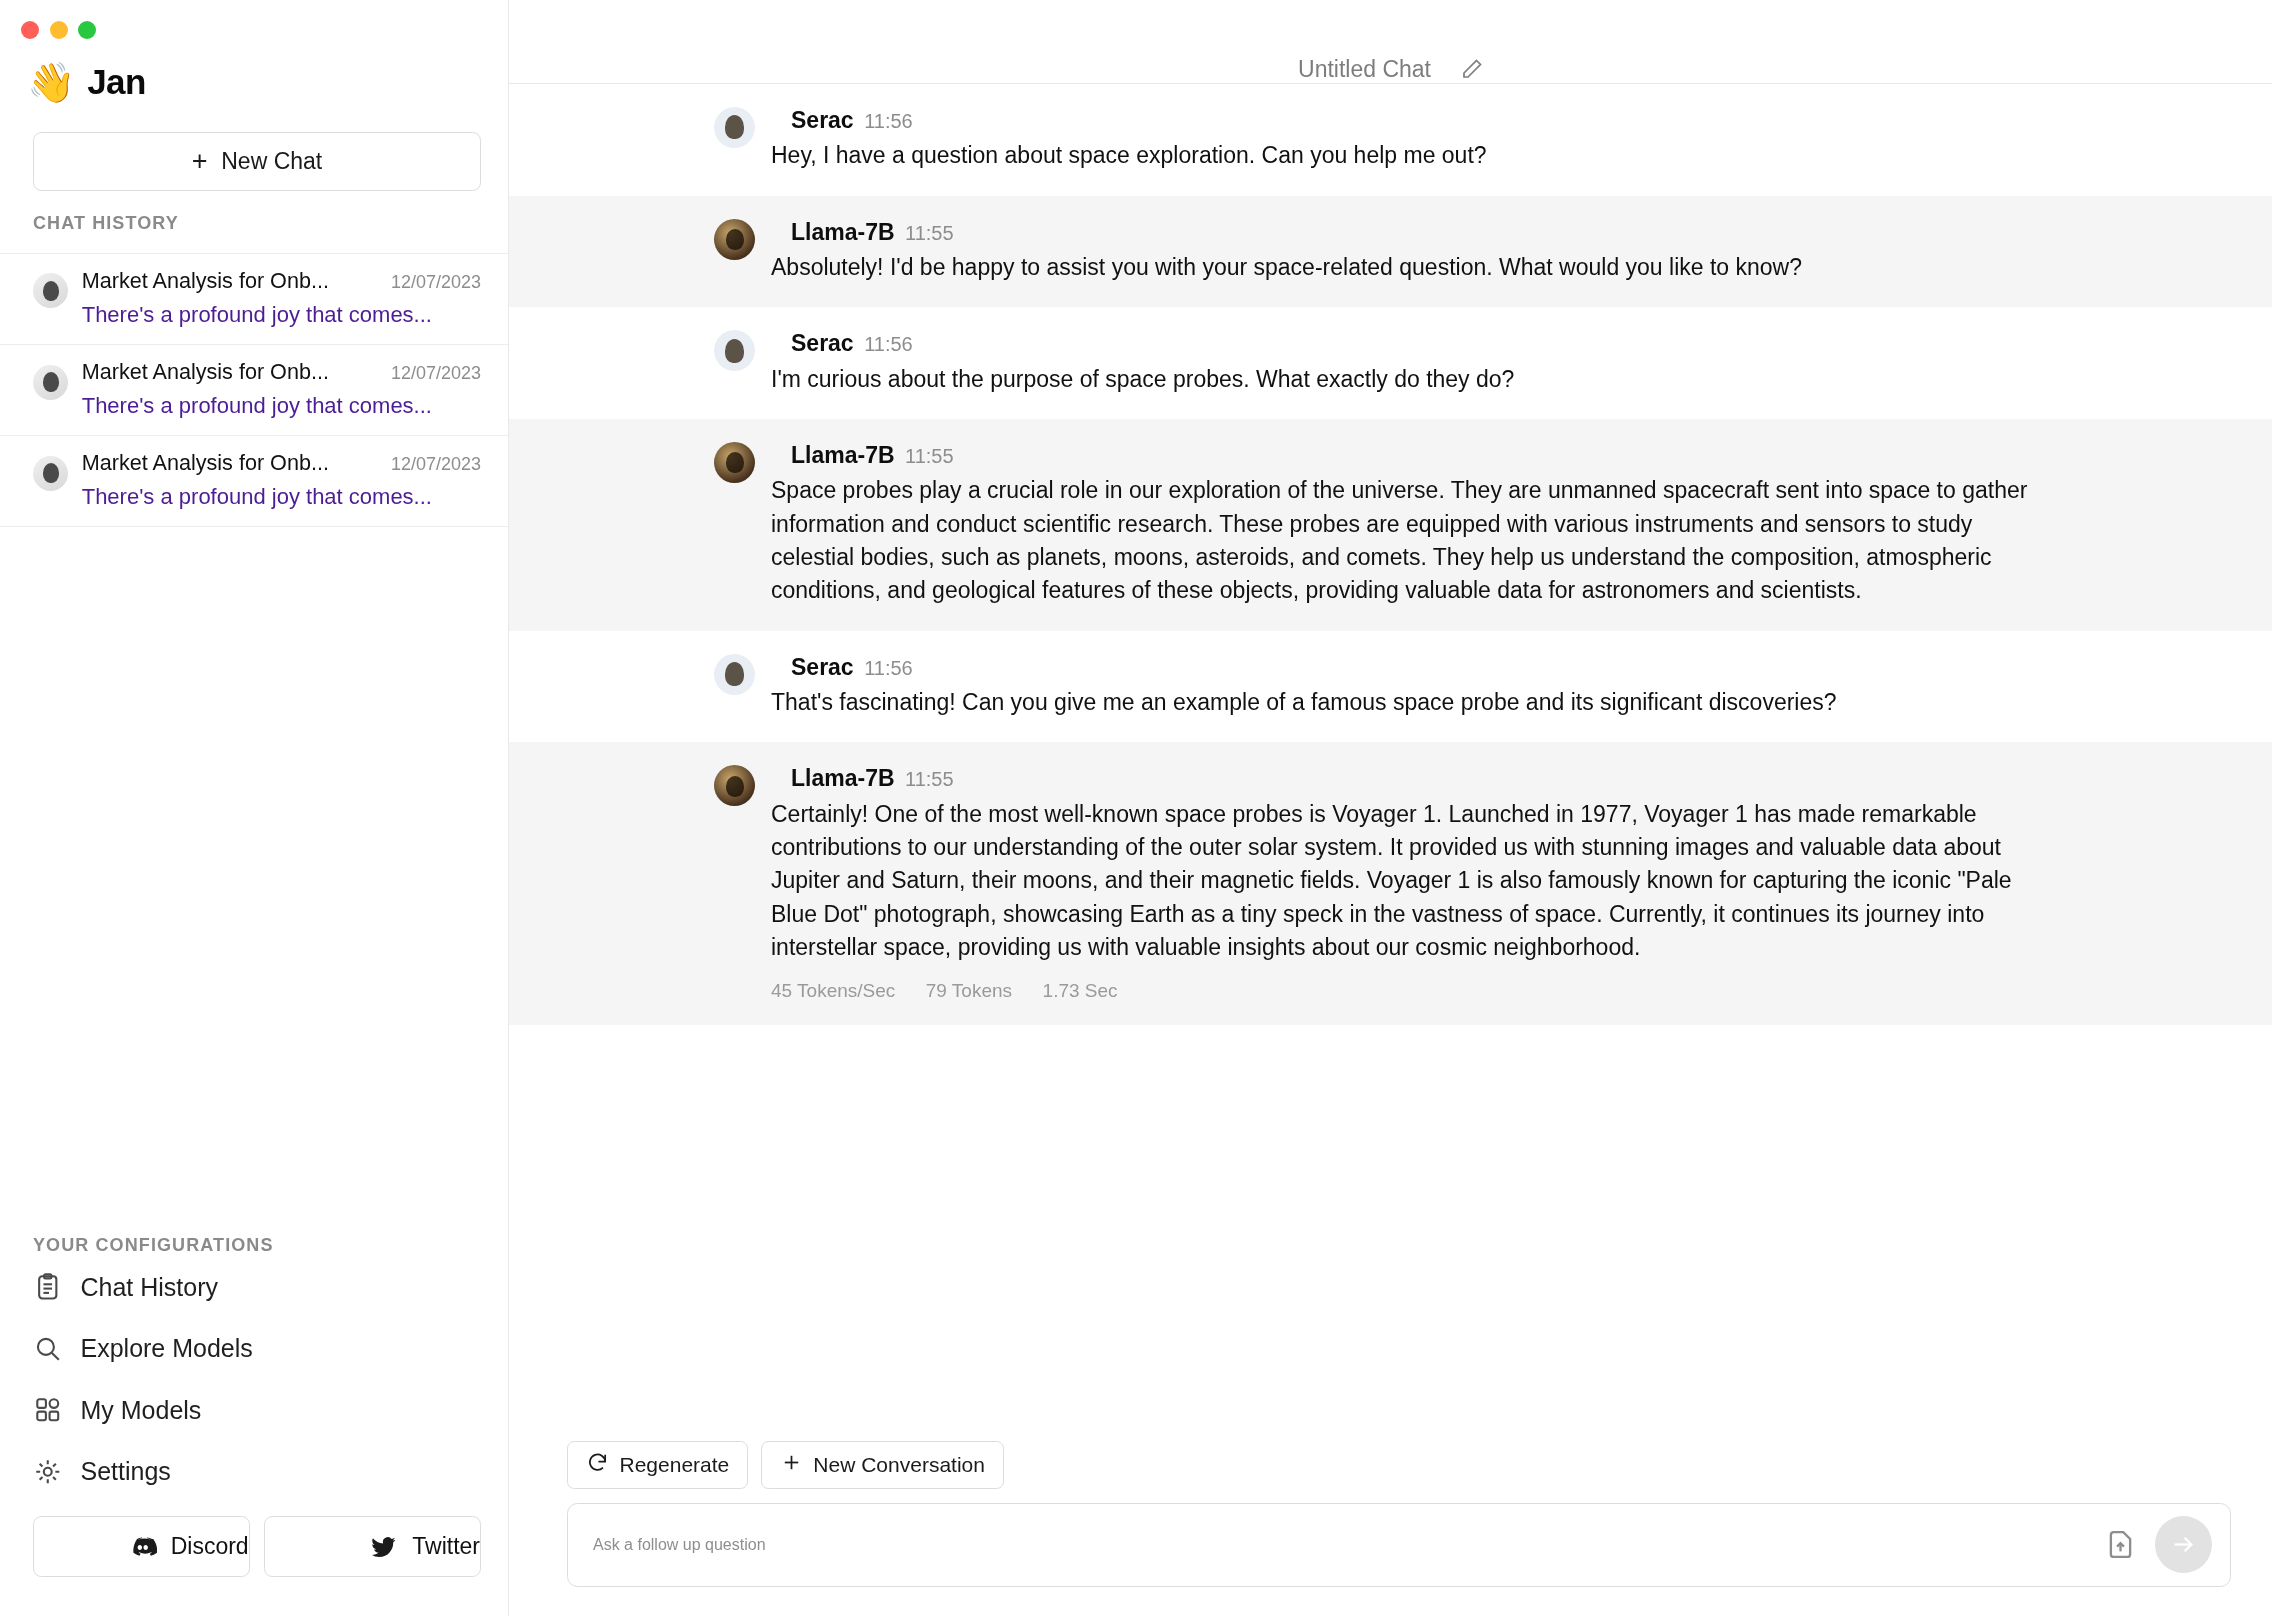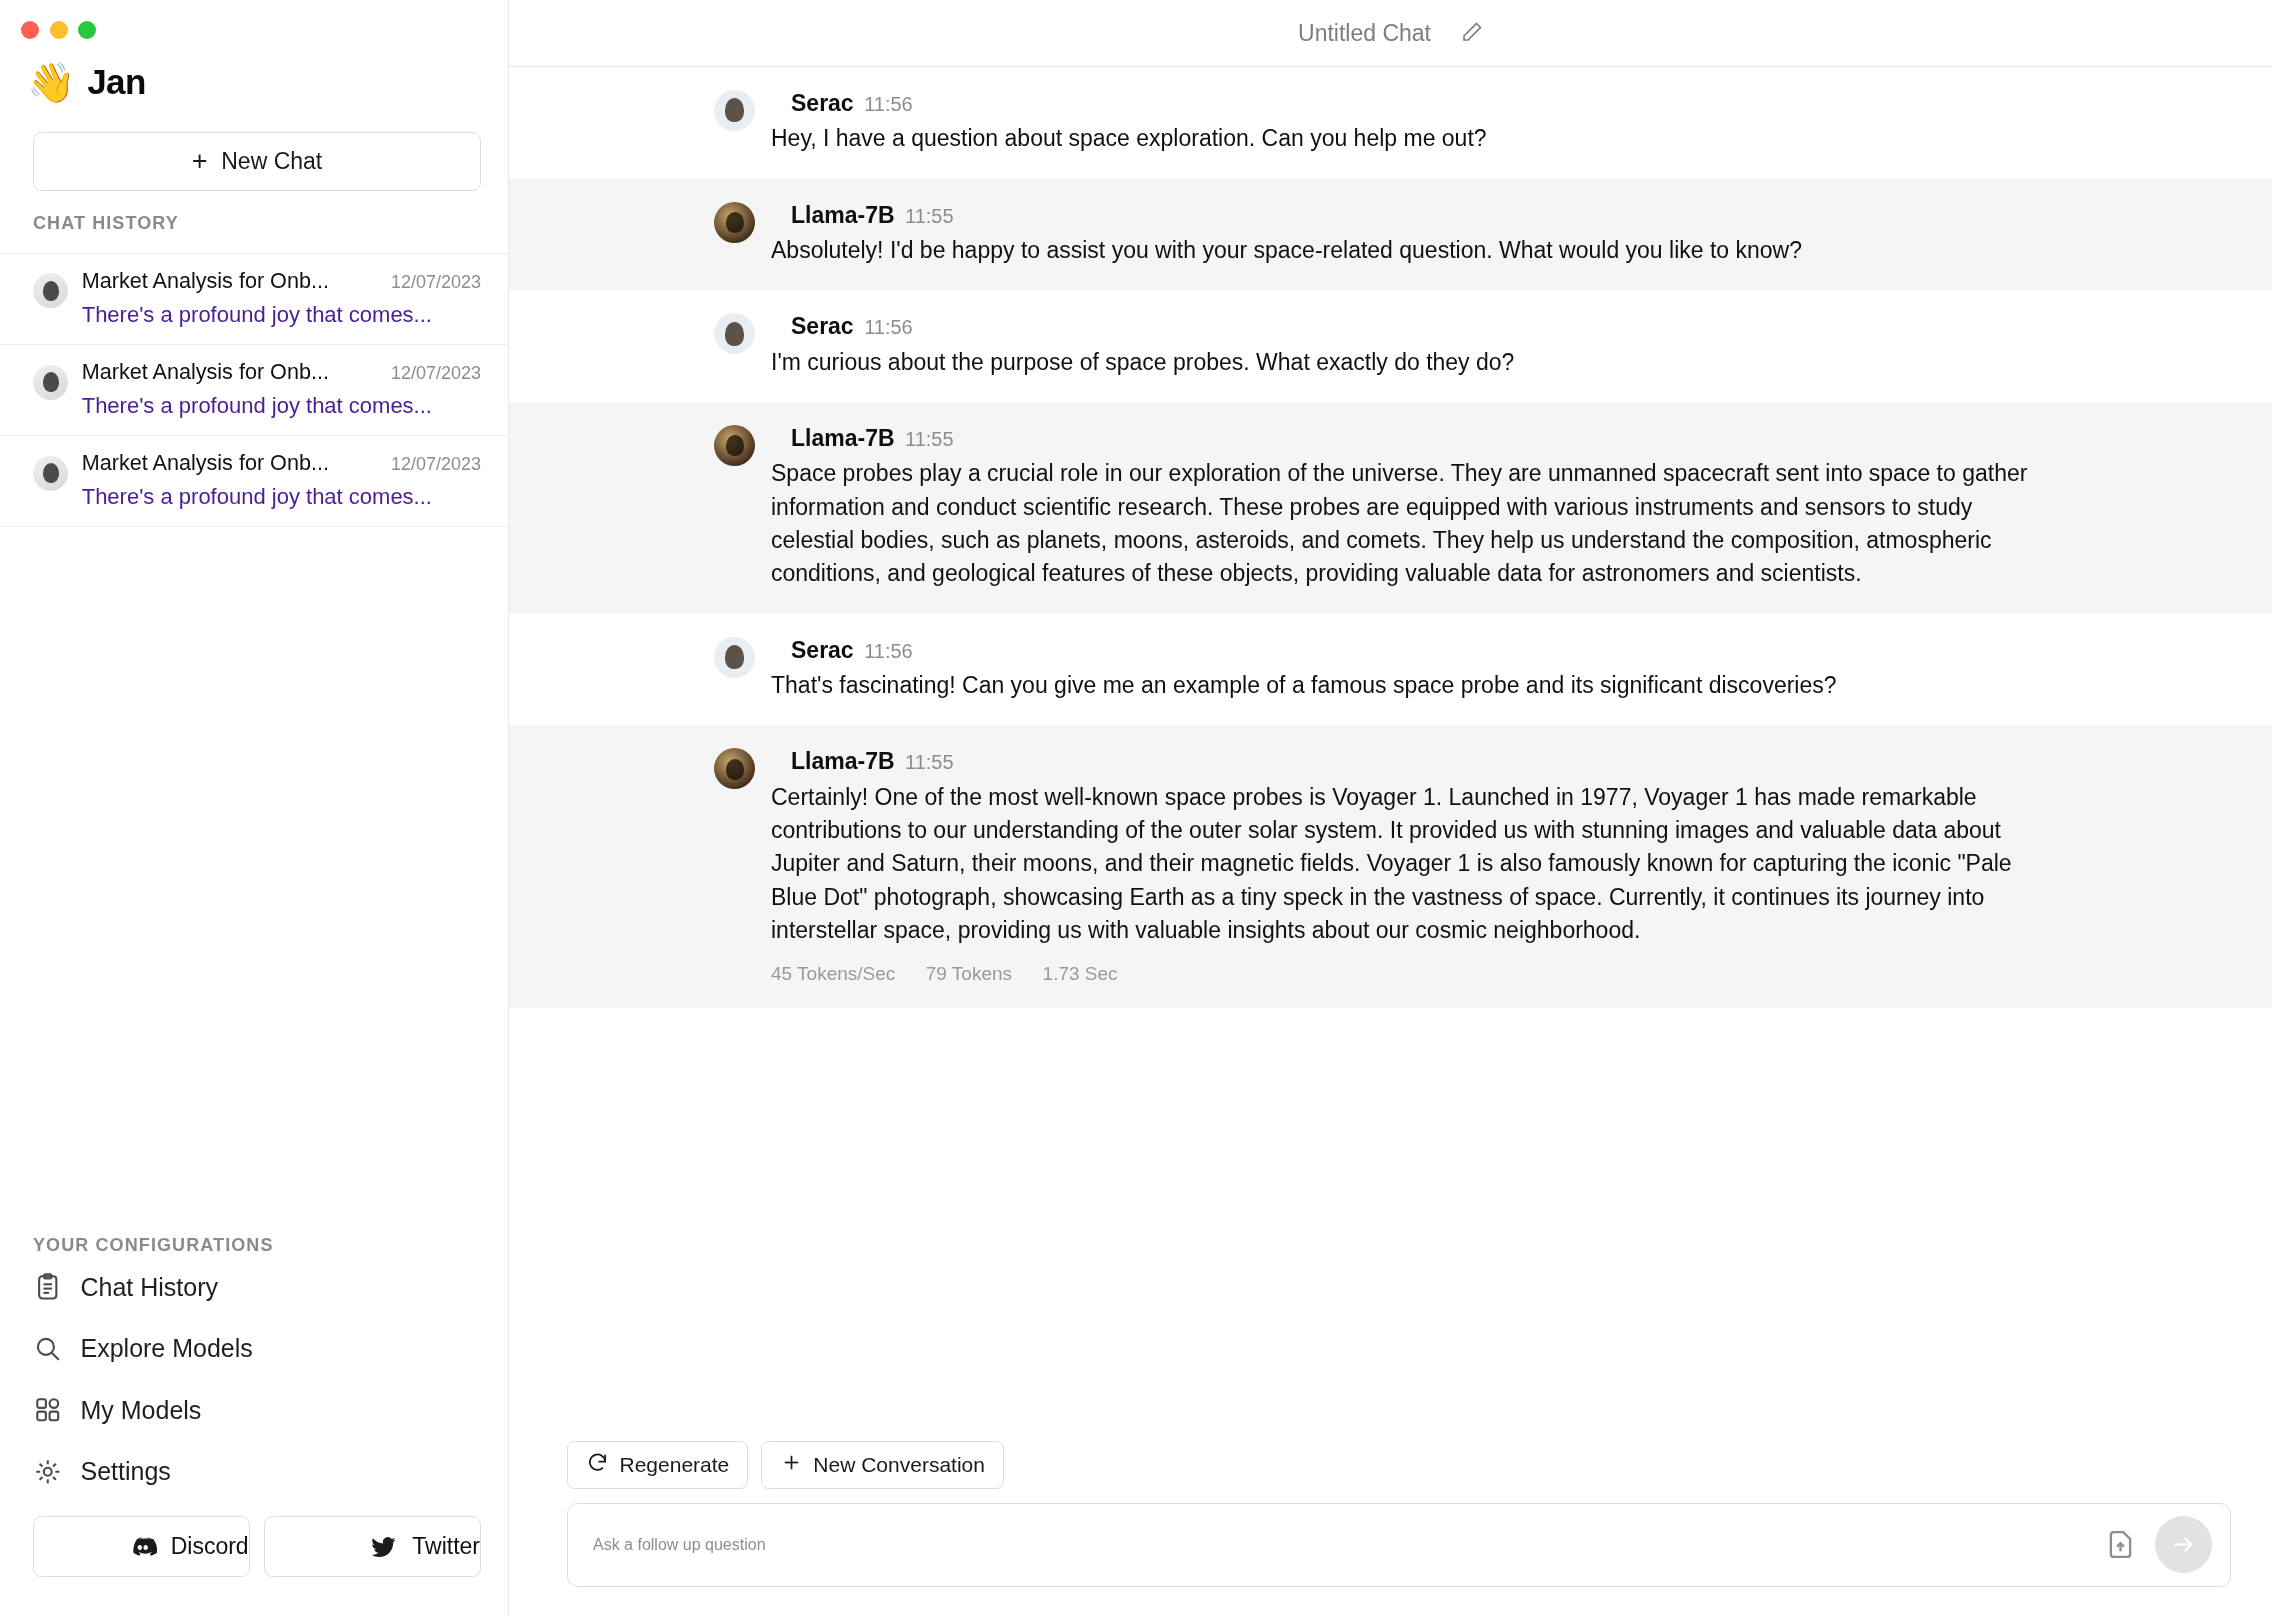--- a/index.html
+++ b/index.html
@@ -110,22 +110,22 @@
   .social-btn {
     flex: 1; height: 61px;
     border: 1.6px solid #dcdcdc; border-radius: 8.4px;
     display: flex; align-items: center; justify-content: flex-end; gap: 13.7px;
     font-size: 23px; color: #111; background: #fff; cursor: pointer;
   }
 
   
   .main { flex: 1; display: flex; flex-direction: column; height: 1616px; position: relative; }
   .topbar {
-    height: 67px; border-bottom: 1.6px solid #e8e8e8;
-    display: flex; align-items: center; justify-content: center; gap: 29px;
+    height: 84px; border-bottom: 1.6px solid #e8e8e8;
+    display: flex; align-items: flex-end; justify-content: center; gap: 29px;
   }
   .topbar .title { font-size: 23px; color: #7d7d7d; }
 
   .thread { flex: 1; overflow: hidden; }
   .msg { padding: 23px 0 23px 0; display: flex; }
   .msg.alt { background: #f5f5f5; }
   .msg-inner { display: flex; gap: 16px; padding-left: 736px; padding-right: 221px; margin-left: -531px; }
   .avatar {
     width: 41px; height: 41px; border-radius: 50%;
     flex: 0 0 41px; overflow: hidden; position: relative;

